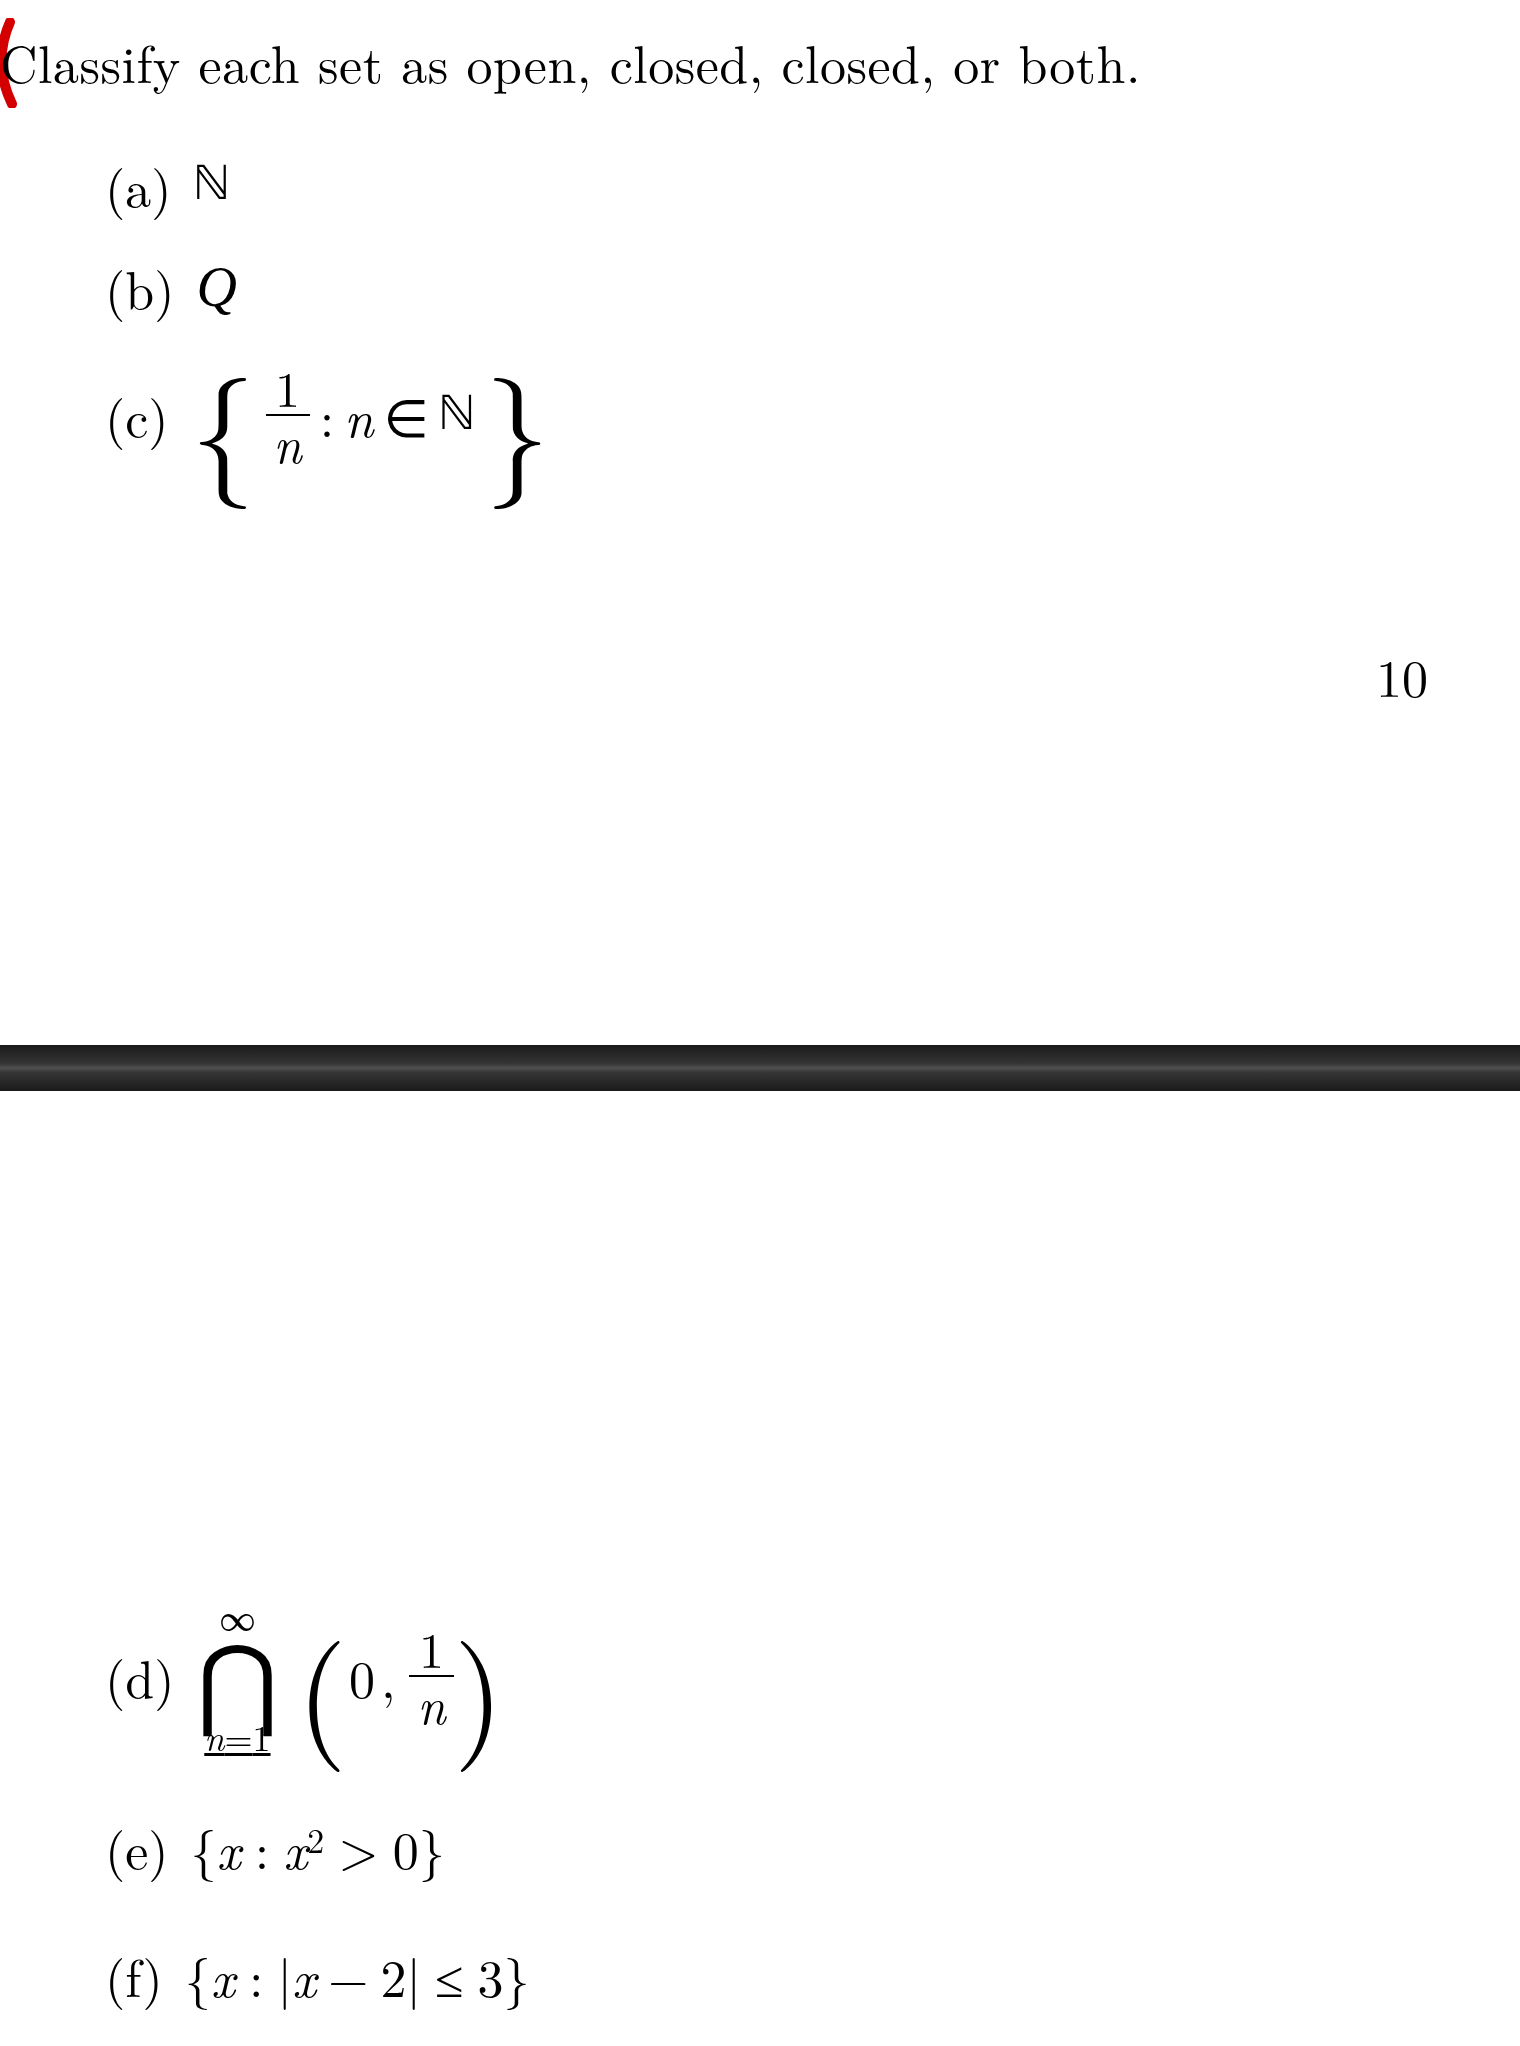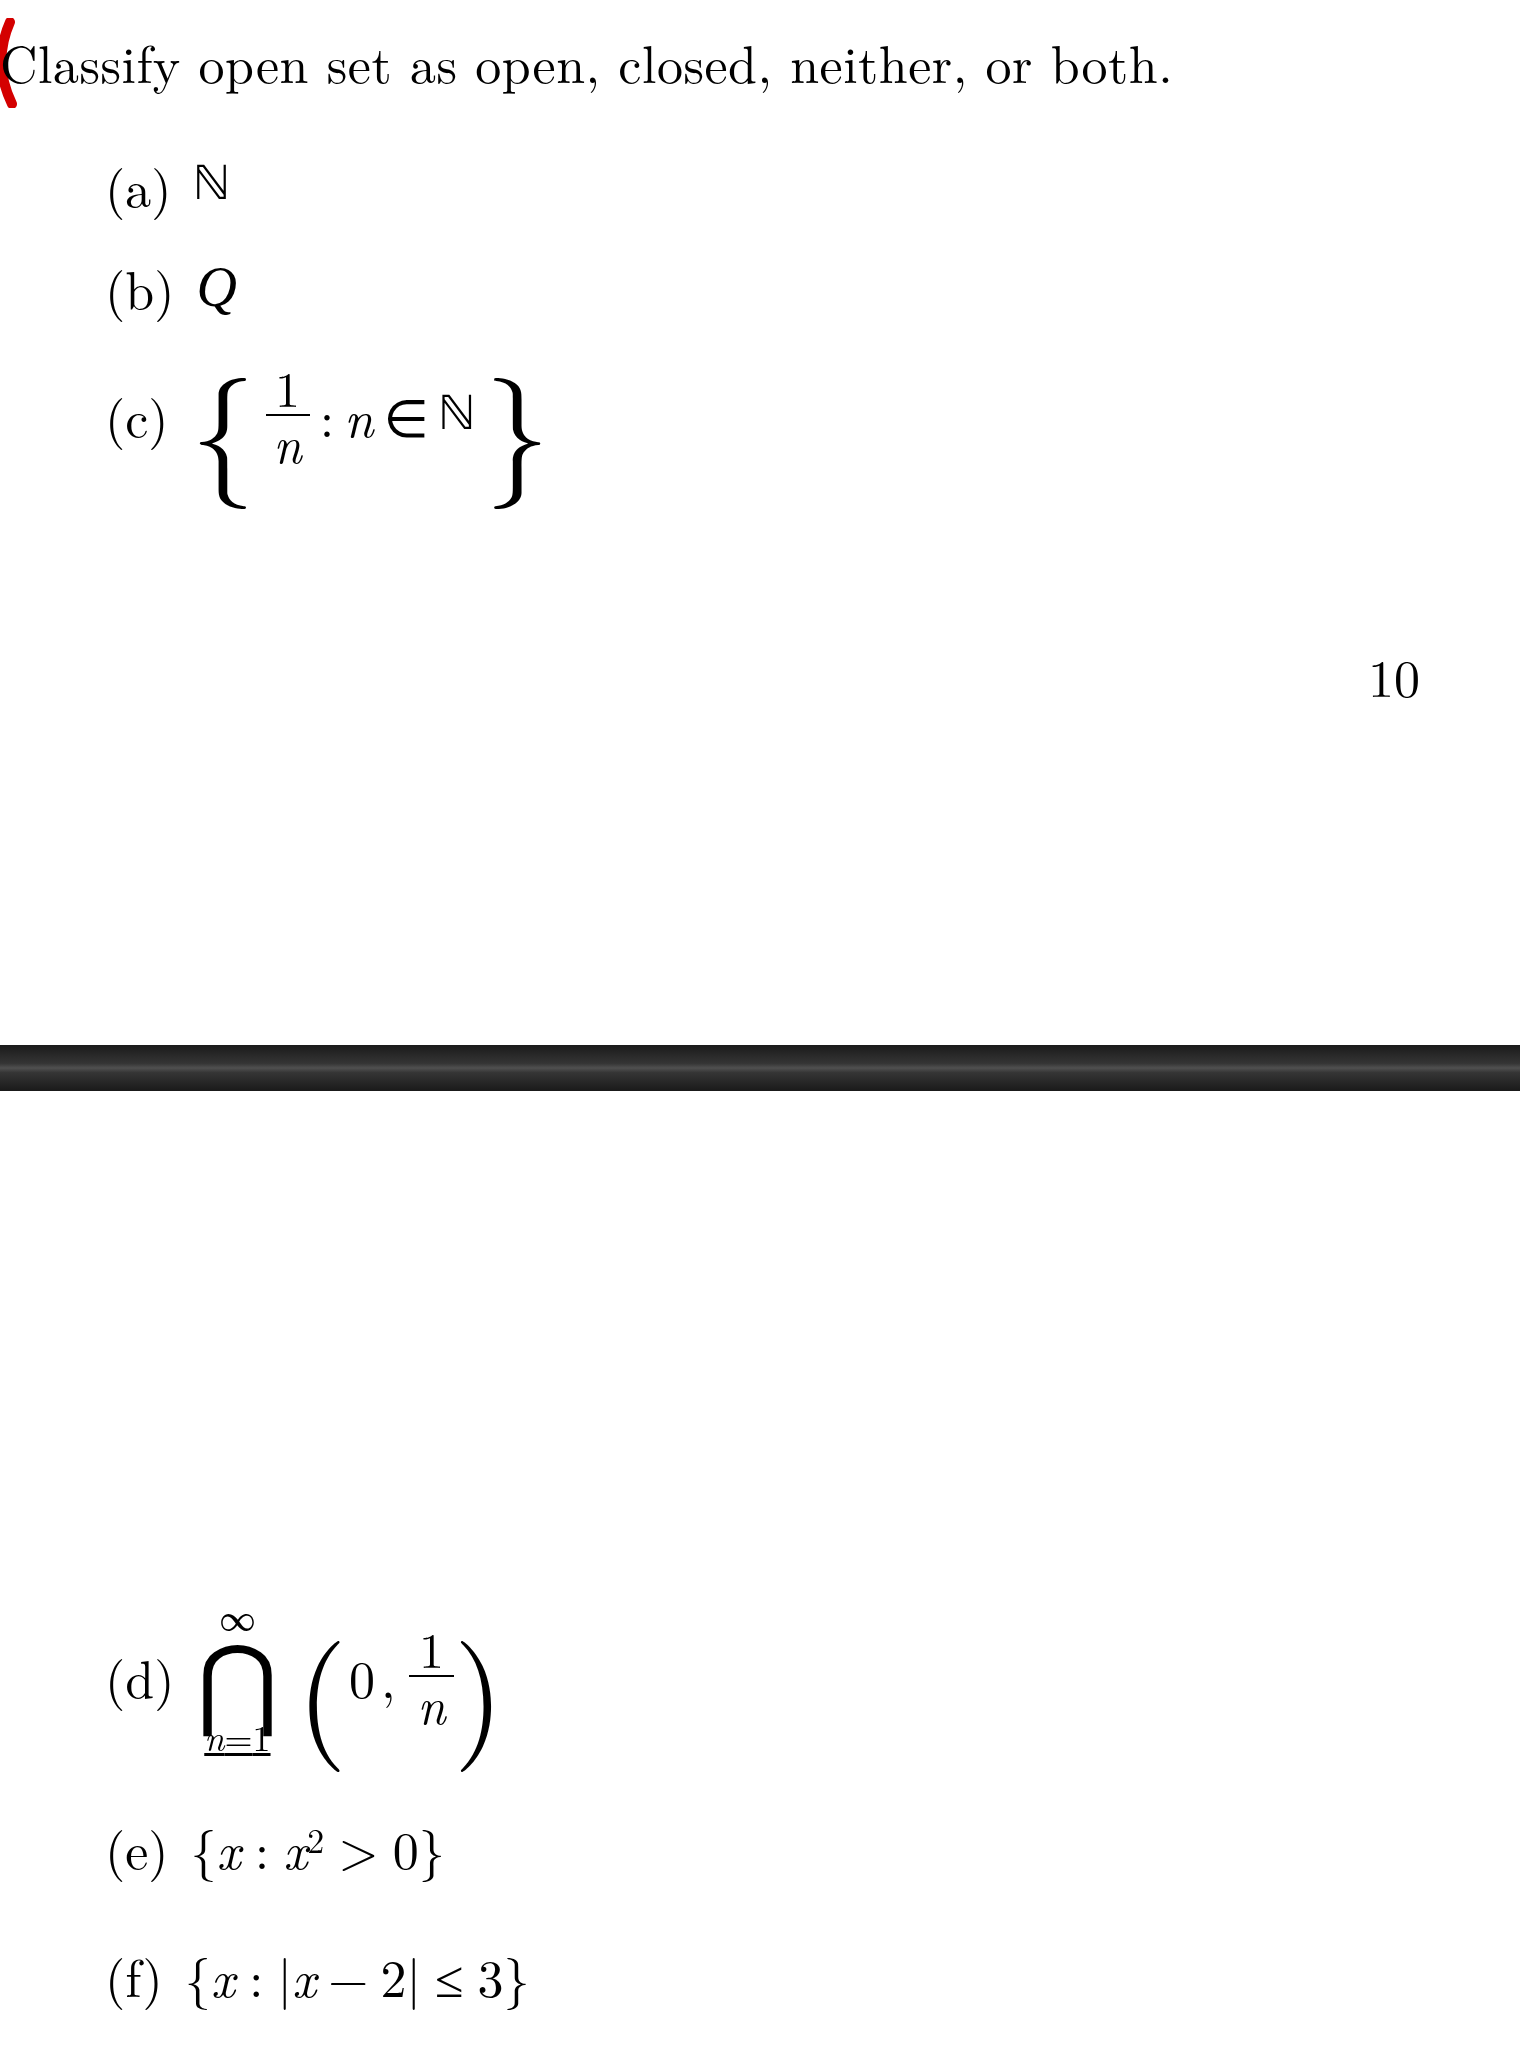--- a/index.html
+++ b/index.html
@@ -120,21 +120,21 @@
     }
     .set-content {
       display: inline-flex;
       align-items: center;
       gap: 10px;
     }
     
     .page-num {
       position: absolute;
       top: 638px;
-      right: 100px;
+      right: 92px;
       font-size: 52px;
       margin-left: 48px;
     }
     
     .divider-bar {
       position: absolute;
       top: 1045px;
       left: 0;
       width: 1520px;
       height: 46px;
@@ -174,21 +174,21 @@
       align-items: center;
     }
   </style>
 </head>
 <body>
 
 <svg class="red-curve" viewBox="0 0 30 90">
   <path d="M 20 4 Q 2 45 22 86" stroke="#d40000" stroke-width="10" fill="none" stroke-linecap="round"></path>
 </svg>
 
-<div class="intro">Classify open set as open, closed, neither, or both.</div>
+<div class="intro">Classify each set as open, closed, closed, or both.</div>
 
 <div class="item items-top pos item-a">
   <span class="label">(a)</span>
   <span class="bb">ℕ</span>
 </div>
 
 <div class="item items-top pos item-b">
   <span class="label">(b)</span>
   <span class="cal">Q</span>
 </div>

